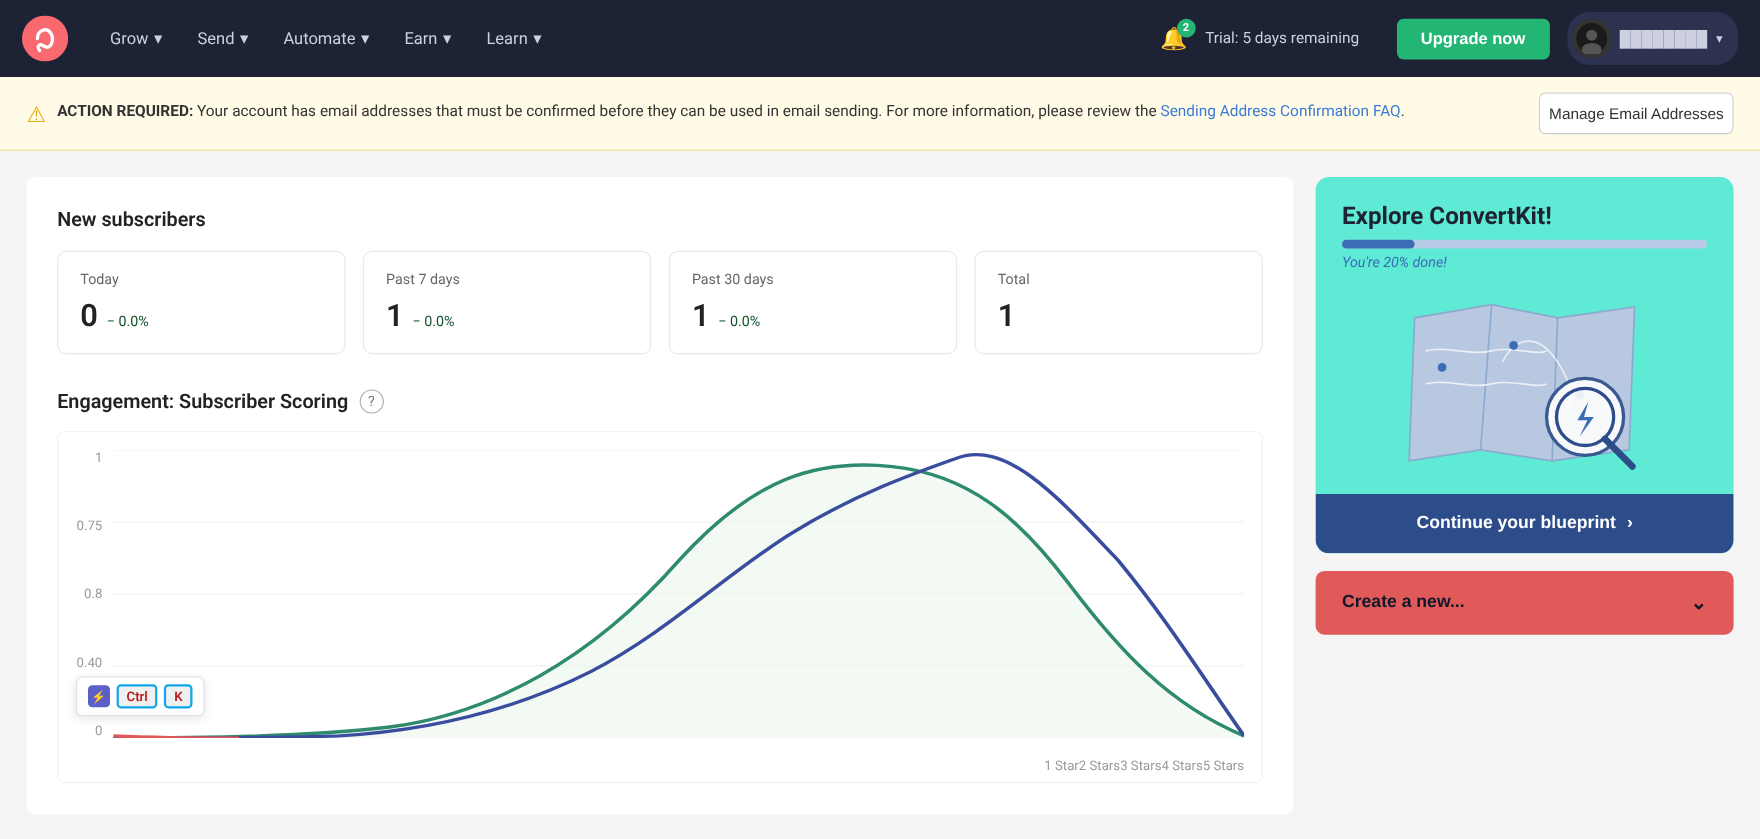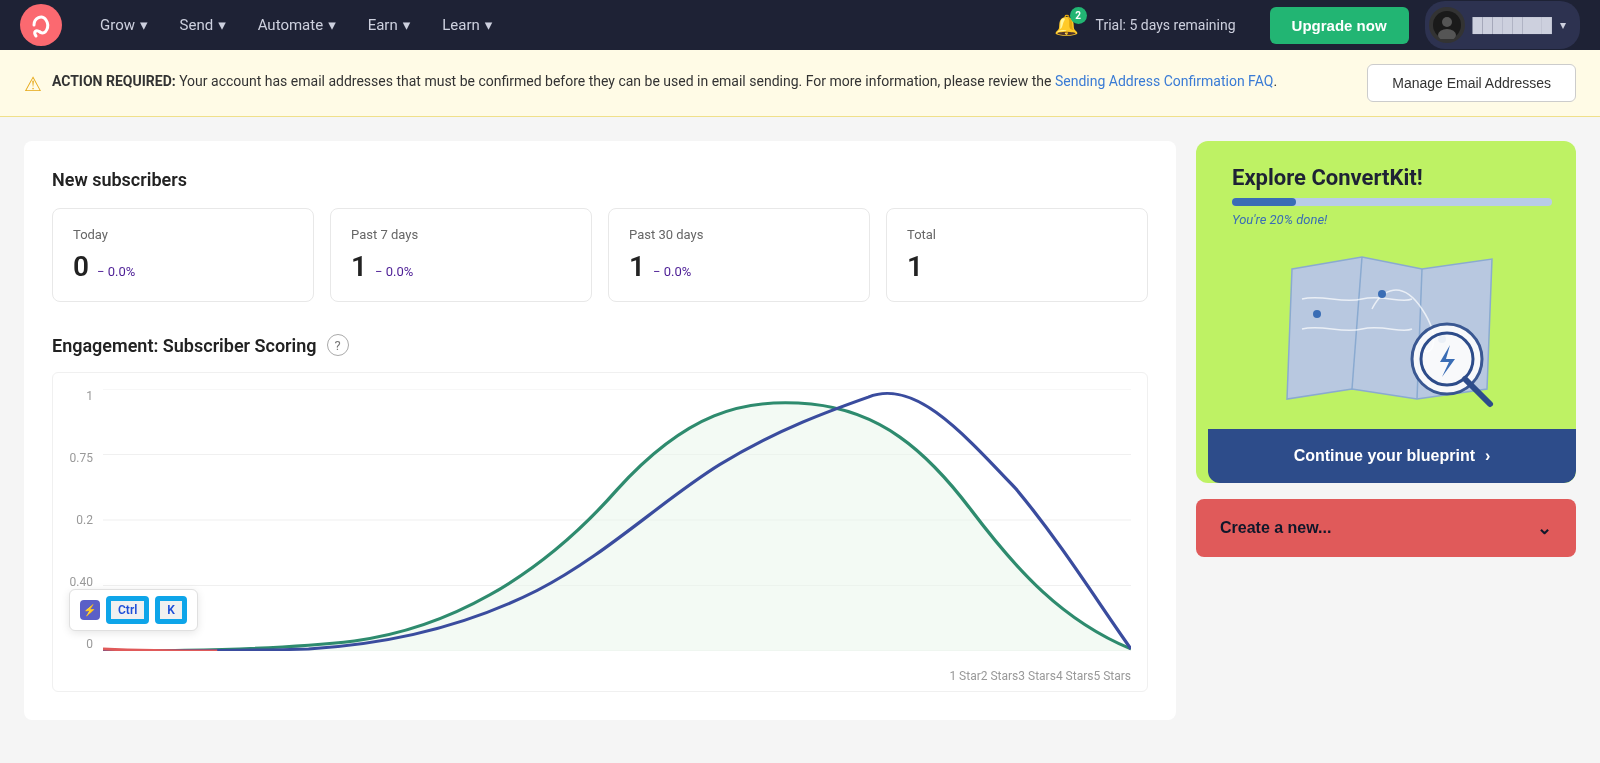--- a/index.html
+++ b/index.html
@@ -4,21 +4,21 @@
   <style>
     * { box-sizing: border-box; margin: 0; padding: 0; }
     body { font-family: -apple-system, BlinkMacSystemFont, 'Segoe UI', Roboto, sans-serif; background: #f5f5f5; }
 
     
     .navbar {
       background: #1e2235;
       display: flex;
       align-items: center;
       padding: 0 20px;
-      height: 50px;
+      height: 70px;
       color: #fff;
     }
     .navbar-logo {
       width: 42px;
       height: 42px;
       margin-right: 24px;
     }
     .nav-items {
       display: flex;
       align-items: center;
@@ -119,21 +119,21 @@
     .alert-text {
       font-size: 14px;
       color: #333;
       line-height: 1.5;
     }
     .alert-text strong { font-weight: 700; }
     .alert-link { color: #3a7bd5; text-decoration: none; }
     .manage-btn {
       background: #fff;
       border: 1px solid #ccc;
-      padding: 10px 24px;
+      padding: 10px 8px;
       border-radius: 6px;
       font-size: 14px;
       cursor: pointer;
       white-space: nowrap;
       margin-left: 20px;
       color: #333;
     }
 
     
     .main-content {
@@ -180,21 +180,21 @@
       align-items: baseline;
       gap: 8px;
     }
     .stat-value {
       font-size: 28px;
       font-weight: 600;
       color: #222;
     }
     .stat-change {
       font-size: 13px;
-      color: #4c1d95;
+      color: #14532d;
     }
     .stat-card-total .stat-value {
       font-size: 28px;
     }
 
     
     .engagement-header {
       display: flex;
       align-items: center;
       gap: 10px;
@@ -275,43 +275,42 @@
       border-radius: 4px;
       width: 20px;
       height: 20px;
       display: flex;
       align-items: center;
       justify-content: center;
       font-size: 11px;
     }
     .kbd-key {
       background: #f0f0f0;
-      border: 5px solid #0ea5e9;
+      border: 2px solid #0ea5e9;
       border-radius: 4px;
       padding: 2px 7px;
       font-size: 12px;
       font-weight: 600;
-      color: #1d4ed8;
+      color: #b91c1c;
     }
 
     
     .right-col {
       width: 380px;
       flex-shrink: 0;
       display: flex;
       flex-direction: column;
       gap: 16px;
     }
 
     
     .explore-card {
-      background: #bef264;
+      background: #5eead4;
       border-radius: 12px;
       overflow: hidden;
-      padding-left: 12px;
     }
     .explore-header {
       padding: 24px 24px 0 24px;
     }
     .explore-title {
       font-size: 22px;
       font-weight: 700;
       color: #1e2235;
       margin-bottom: 8px;
     }
@@ -479,21 +478,21 @@
 
     <div class="engagement-header">
       <span class="engagement-title">Engagement: Subscriber Scoring</span>
       <div class="help-icon">?</div>
     </div>
 
     <div class="chart-container">
       <div class="y-axis-labels">
         <span class="y-label">1</span>
         <span class="y-label">0.75</span>
-        <span class="y-label">0.2</span>
+        <span class="y-label">0.8</span>
         <span class="y-label">0.40</span>
         <span class="y-label">0</span>
       </div>
 
       <svg class="chart-svg" viewBox="0 0 900 260" preserveAspectRatio="none">
 
         <line x1="0" y1="0" x2="900" y2="0" stroke="#f0f0f0" stroke-width="1"></line>
         <line x1="0" y1="65" x2="900" y2="65" stroke="#f0f0f0" stroke-width="1"></line>
         <line x1="0" y1="130" x2="900" y2="130" stroke="#f0f0f0" stroke-width="1"></line>
         <line x1="0" y1="195" x2="900" y2="195" stroke="#f0f0f0" stroke-width="1"></line>

